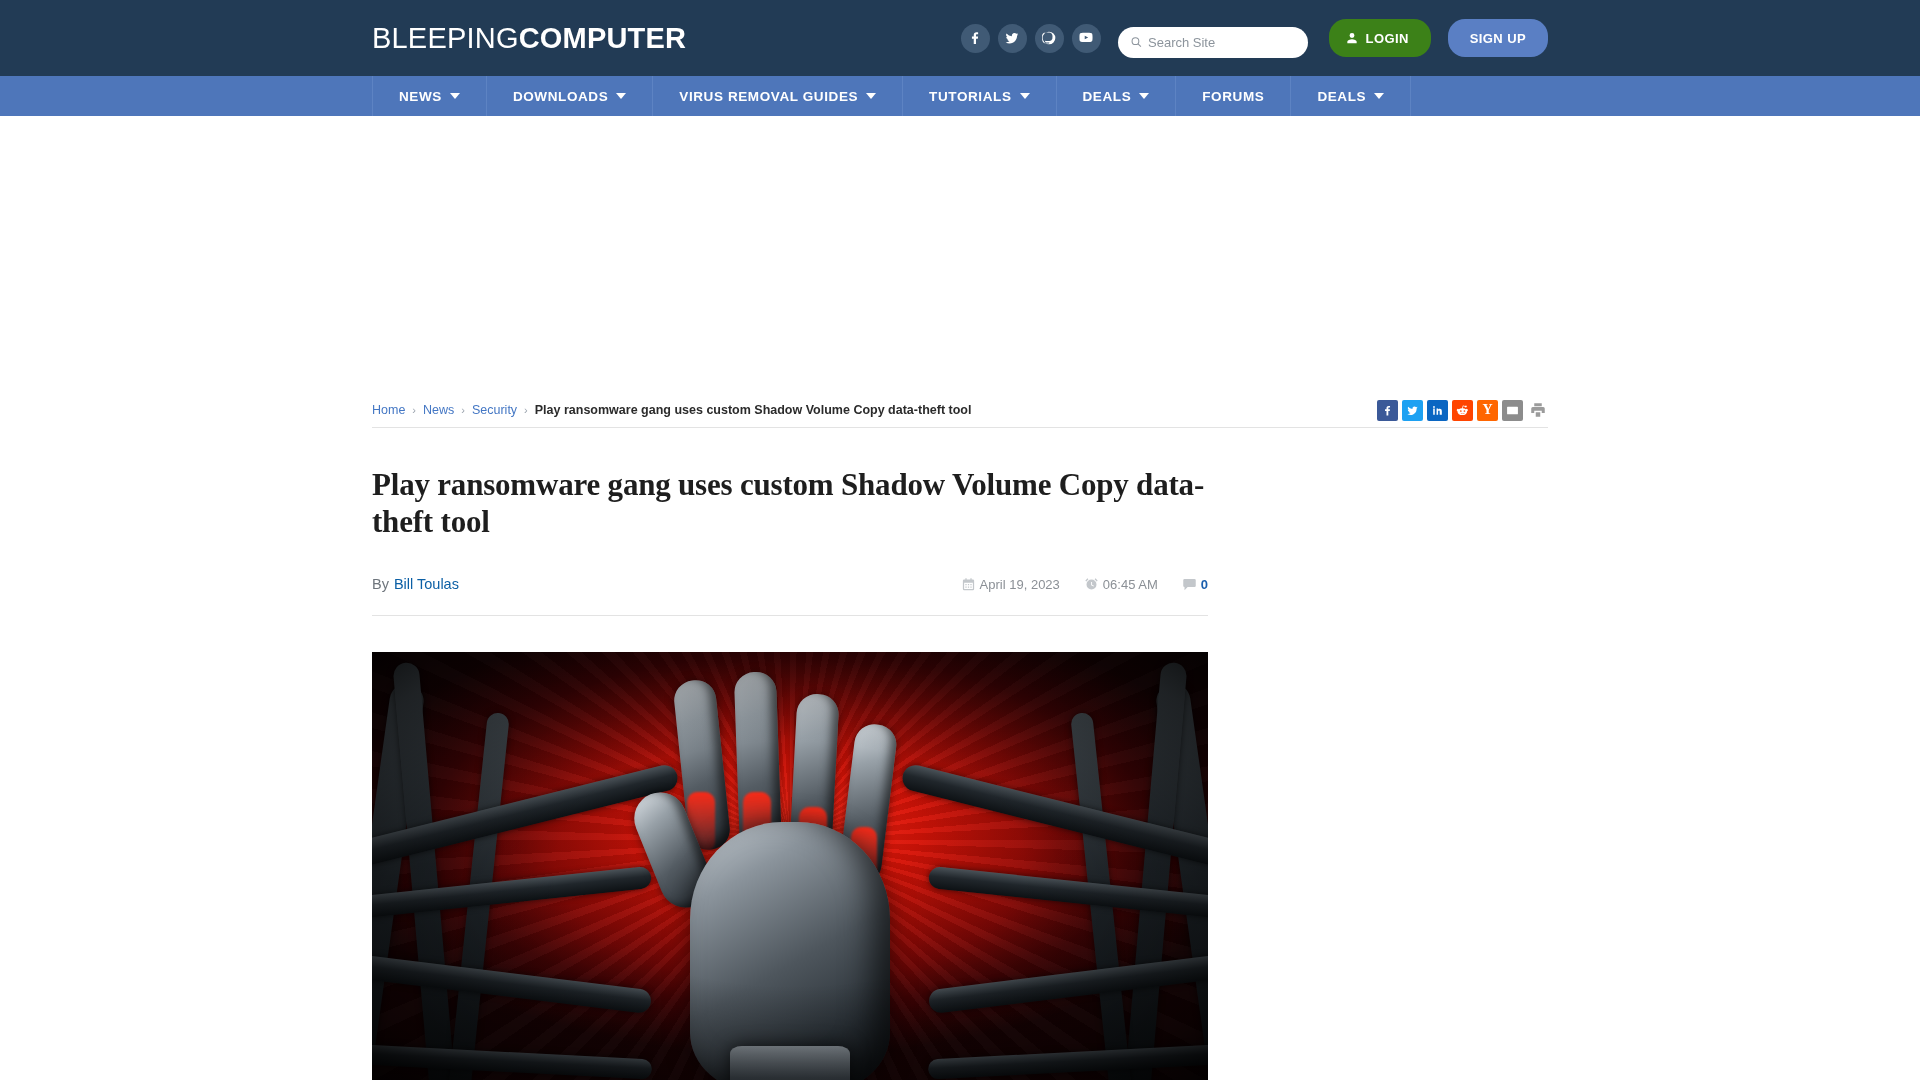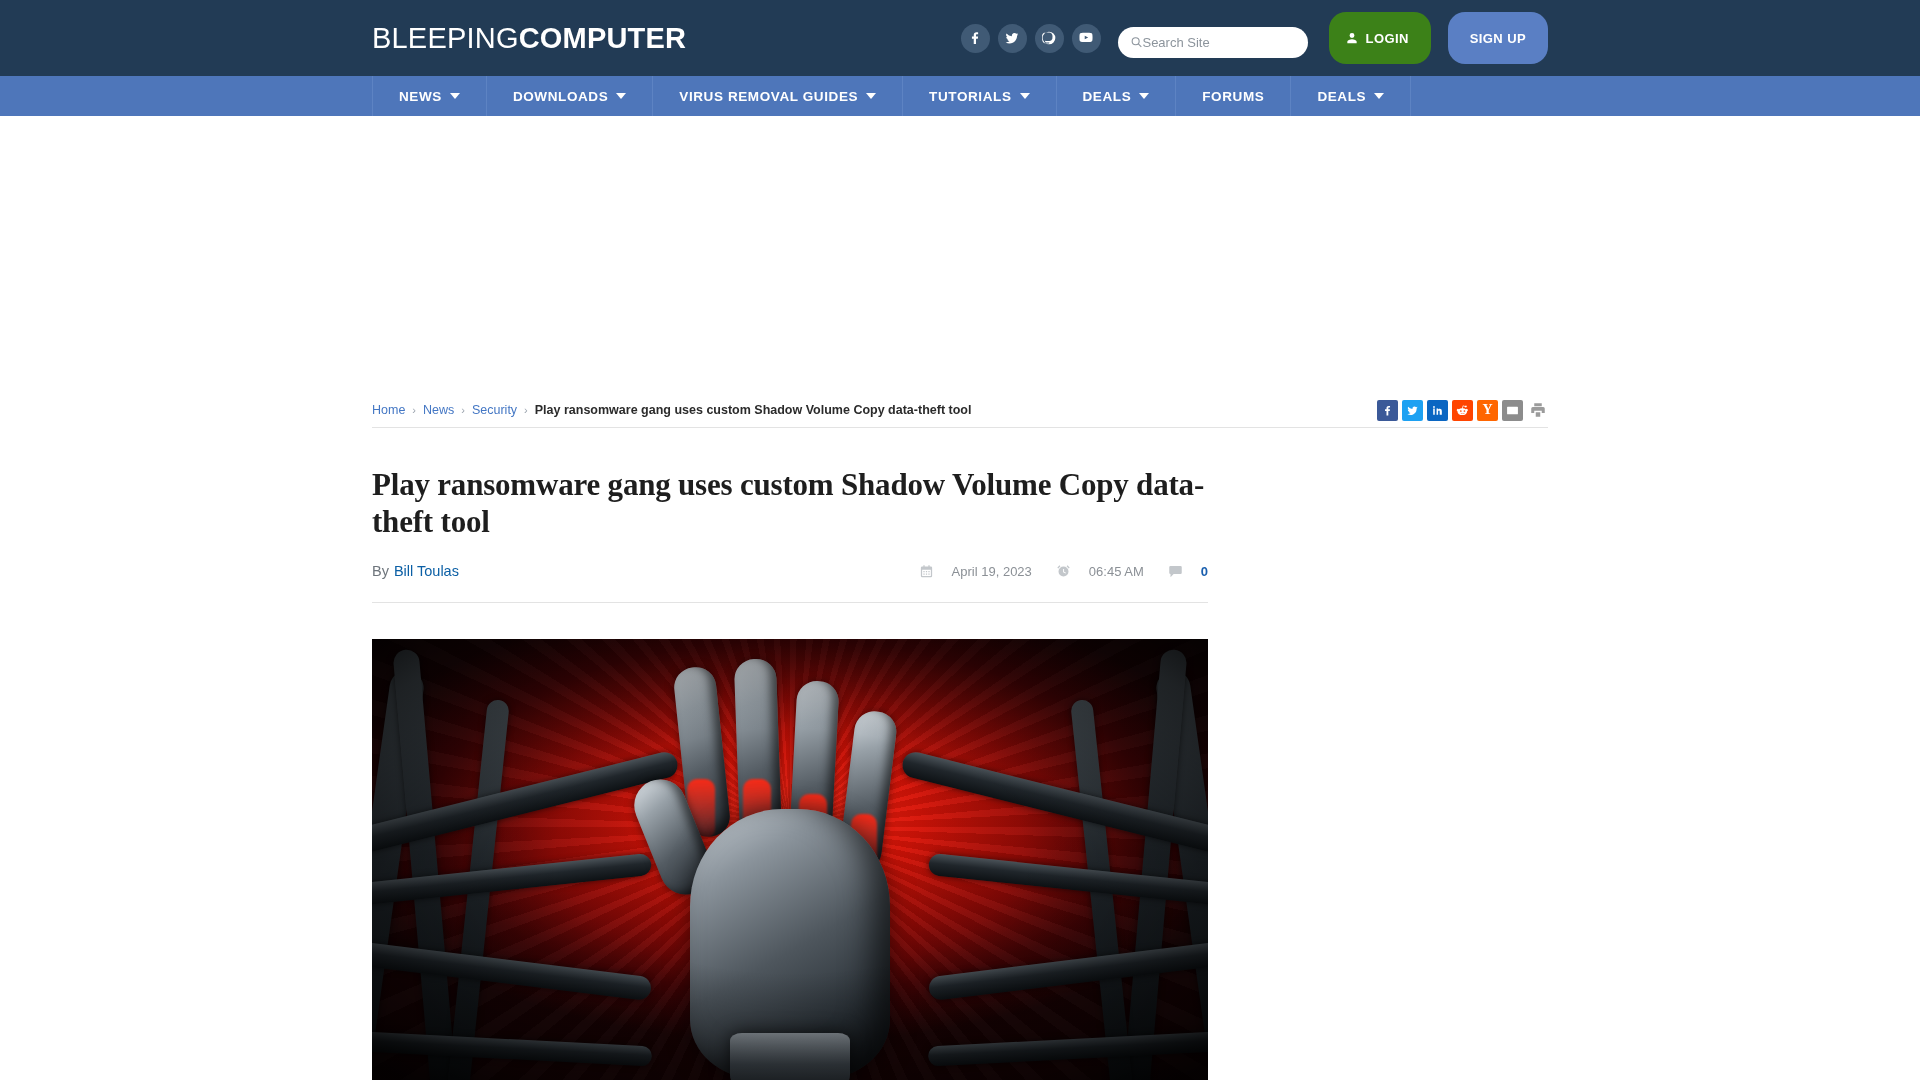--- a/index.html
+++ b/index.html
@@ -43,35 +43,35 @@
     background: #405a75;
     display: flex; align-items: center; justify-content: center;
     cursor: pointer;
   }
   .soc svg { width: 16px; height: 16px; fill: #ffffff; display: block; }
 
   .search-box {
     width: 190px; height: 31px;
     background: #ffffff; border-radius: 16px;
     display: flex; align-items: center;
-    padding: 0 12px; gap: 0;
+    padding: 0 12px; gap: 6px;
     margin-left: 8px;
     margin-top: 8px;
   }
   .search-box svg { width: 14px; height: 14px; stroke: #8c949c; fill: none; stroke-width: 2; }
   .search-box input {
     border: none; outline: none;
     font-size: 13px; color: #6e757c;
     font-family: "Liberation Sans", sans-serif;
     width: 100%; background: transparent;
   }
   .search-box input::placeholder { color: #8c949c; }
 
   .btn-login, .btn-signup {
-    height: 52px; border-radius: 17px;
+    height: 38px; border-radius: 17px;
     display: flex; align-items: center; justify-content: center;
     color: #fff; font-size: 13px; font-weight: 700;
     letter-spacing: 0.4px; cursor: pointer; border: none;
     font-family: "Liberation Sans", sans-serif;
   }
   .btn-login { background: #3c8118; padding: 0 22px 0 16px; gap: 7px; margin-left: 12px; }
   .btn-login svg { width: 14px; height: 14px; fill: #fff; }
   .btn-signup { background: #5a7fc4; padding: 0 22px; margin-left: 8px; }
 
   
@@ -139,27 +139,27 @@
 
   .article-title {
     font-family: "Liberation Serif", serif;
     font-size: 31px; font-weight: 700;
     color: #1e1e1e; letter-spacing: -0.2px;
     margin-top: 38px; line-height: 1.2;
   }
 
   .byline-row {
     display: flex; align-items: center;
-    margin-top: 16px; height: 30px;
+    margin-top: 29px; height: 30px;
   }
   .by-label { color: #6e757c; font-size: 14.5px; }
   .by-author { color: #0b5fa5; font-size: 14.5px; font-weight: 400; margin-left: 5px; cursor: pointer; text-decoration: none; }
 
   .meta-row { margin-left: auto; display: flex; align-items: center; gap: 24px; }
-  .meta-item { display: flex; gap: 18px; color: #8b9096; font-size: 13px; }
+  .meta-item { display: flex; gap: 4px; color: #8b9096; font-size: 13px; }
   .meta-item svg { fill: #c3c7cb; width: 15px; height: 15px; display: block; }
   .meta-count { color: #1a5fae; font-weight: 700; font-size: 13px; }
 
   .hr-byline { height: 1px; background: #e3e3e3; width: 836px; margin-top: 16px; }
 
   
   .hero {
     width: 836px; height: 470px;
     margin-top: 36px;
     position: relative; overflow: hidden;

